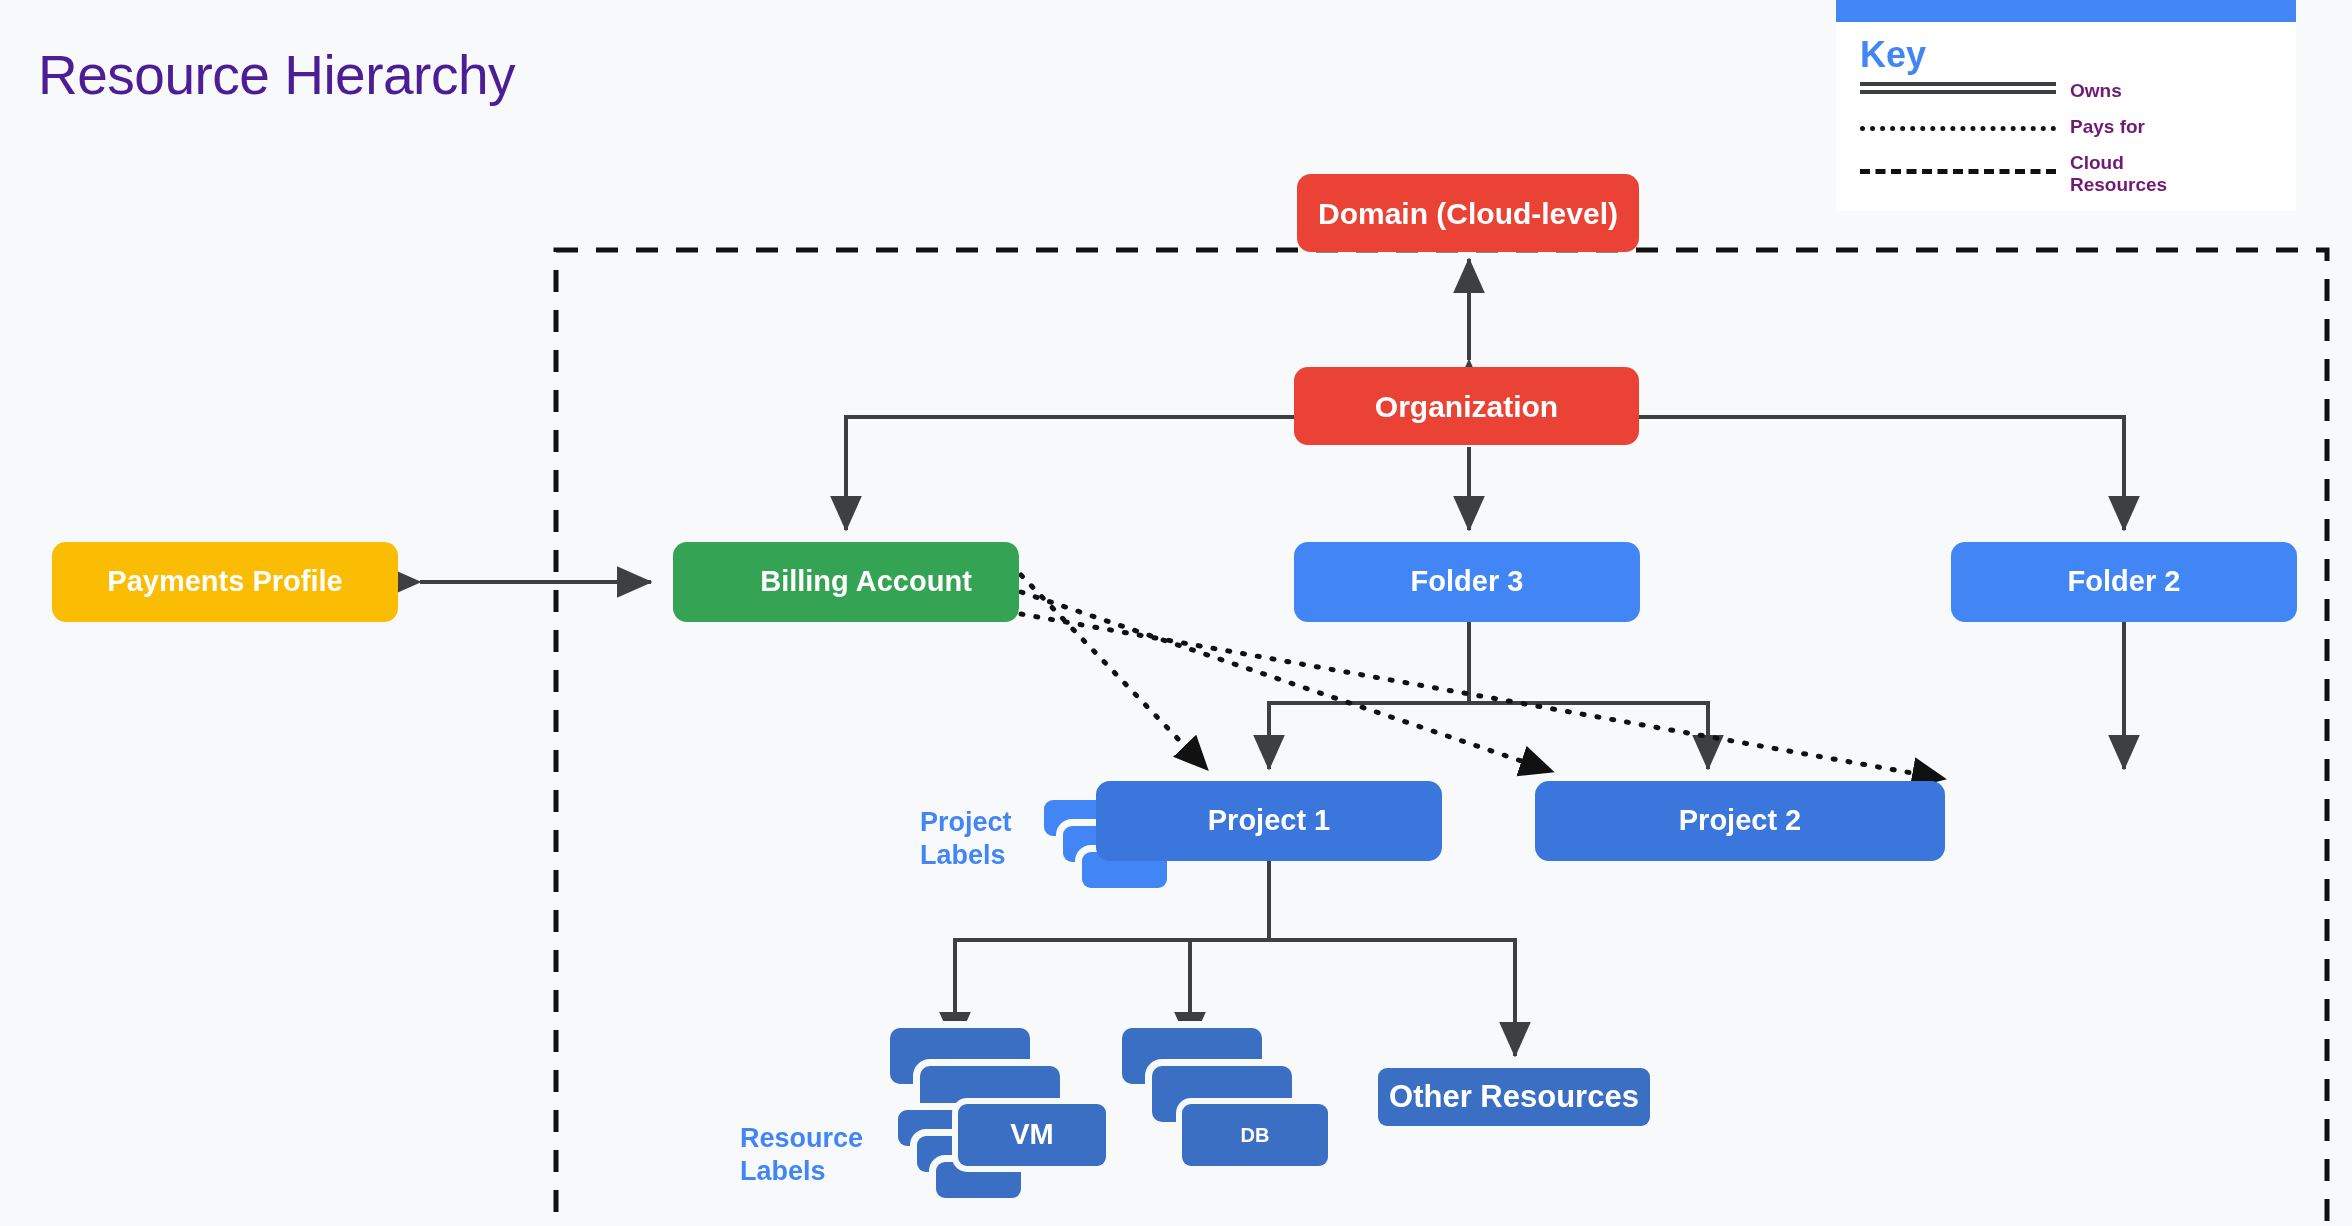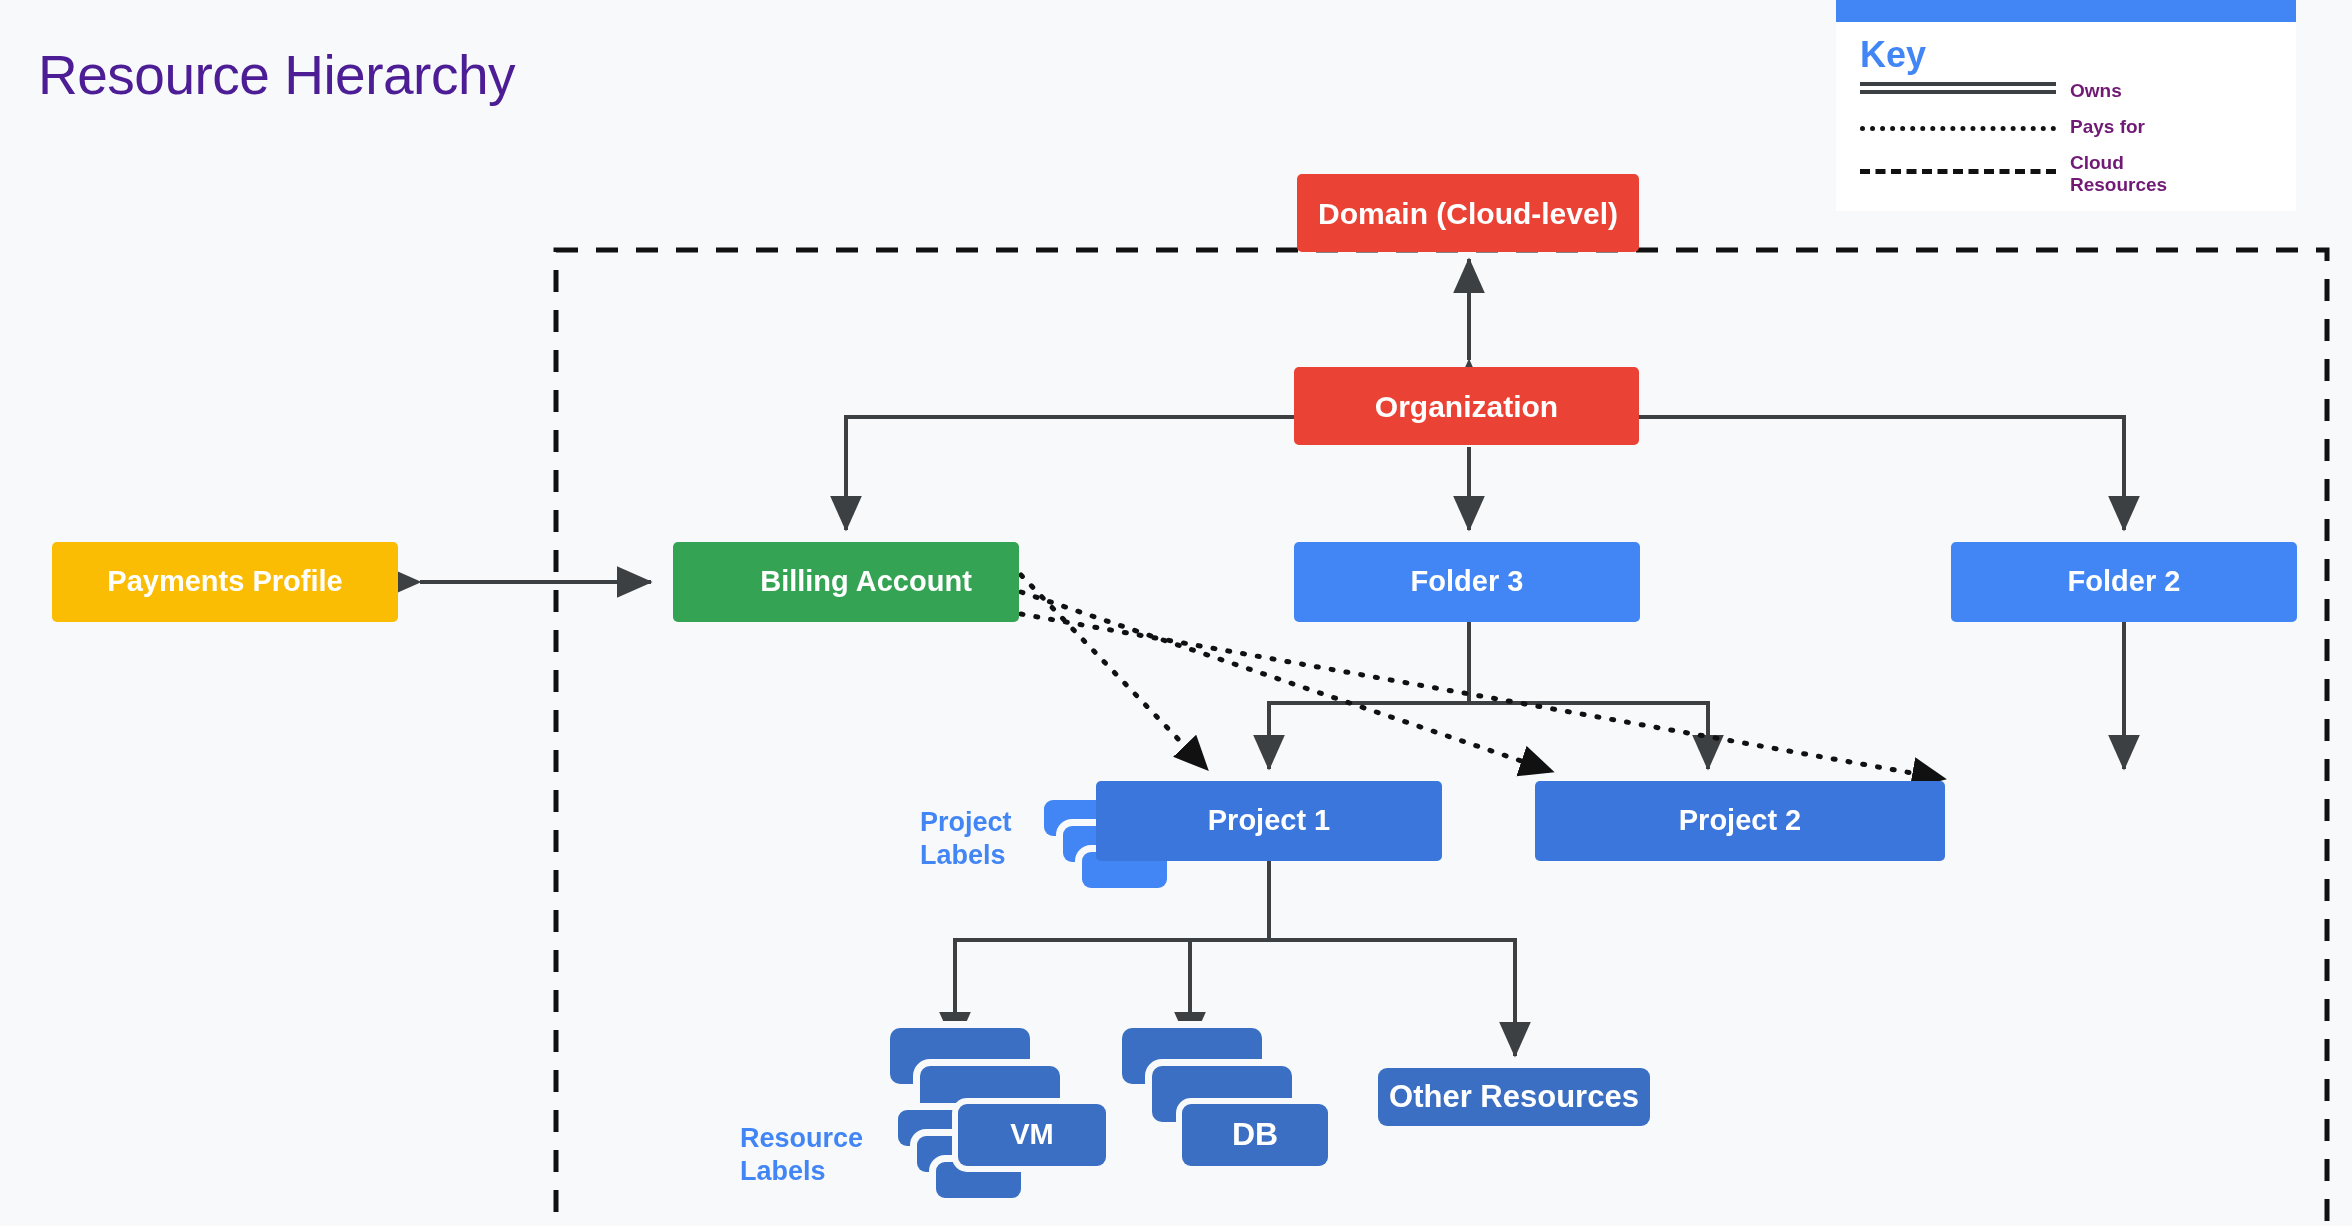--- a/index.html
+++ b/index.html
@@ -34,21 +34,21 @@
     letter-spacing: -0.5px;
     white-space: nowrap;
   }
 
   
   .node {
     position: absolute;
     display: flex;
     align-items: center;
     justify-content: center;
-    border-radius: 5px;
+    border-radius: 14px;
     color: #FFFFFF;
     font-weight: bold;
     text-align: center;
     box-sizing: border-box;
     z-index: 6;
     line-height: 1.1;
   }
   .node.red      { background: #EA4335; }
   .node.green    { background: #34A353; }
   .node.amber    { background: #FBBC04; }
@@ -212,21 +212,21 @@
   <div class="stack-res-group" style="left:890px;top:1028px;width:240px;height:150px;">
     <div class="rchip" style="left:0px;top:0px;width:140px;height:56px;"></div>
     <div class="rchip" style="left:30px;top:38px;width:140px;height:56px;"></div>
   </div>
   <div class="node resource" style="left:958px;top:1104px;width:148px;height:62px;font-size:29px;">VM</div>
 
   <div class="stack-res-group" style="left:1122px;top:1028px;width:240px;height:150px;">
     <div class="rchip" style="left:0px;top:0px;width:140px;height:56px;"></div>
     <div class="rchip" style="left:30px;top:38px;width:140px;height:56px;"></div>
   </div>
-  <div class="node resource" style="left:1182px;top:1104px;width:146px;height:62px;font-size:32px;">DB</div>
+  <div class="node resource" style="left:1182px;top:1104px;width:146px;height:62px;font-size:20px;">DB</div>
 
   <div class="stack" style="left:1044px;top:800px;width:180px;height:110px;">
     <div class="chip" style="left:0px;top:0px;width:85px;height:36px;"></div>
     <div class="chip" style="left:19px;top:26px;width:85px;height:36px;"></div>
     <div class="chip" style="left:38px;top:52px;width:85px;height:36px;"></div>
   </div>
 
   <div class="stack res" style="left:898px;top:1110px;width:180px;height:110px;">
     <div class="chip" style="left:0px;top:0px;width:85px;height:36px;"></div>
     <div class="chip" style="left:19px;top:26px;width:85px;height:36px;"></div>

